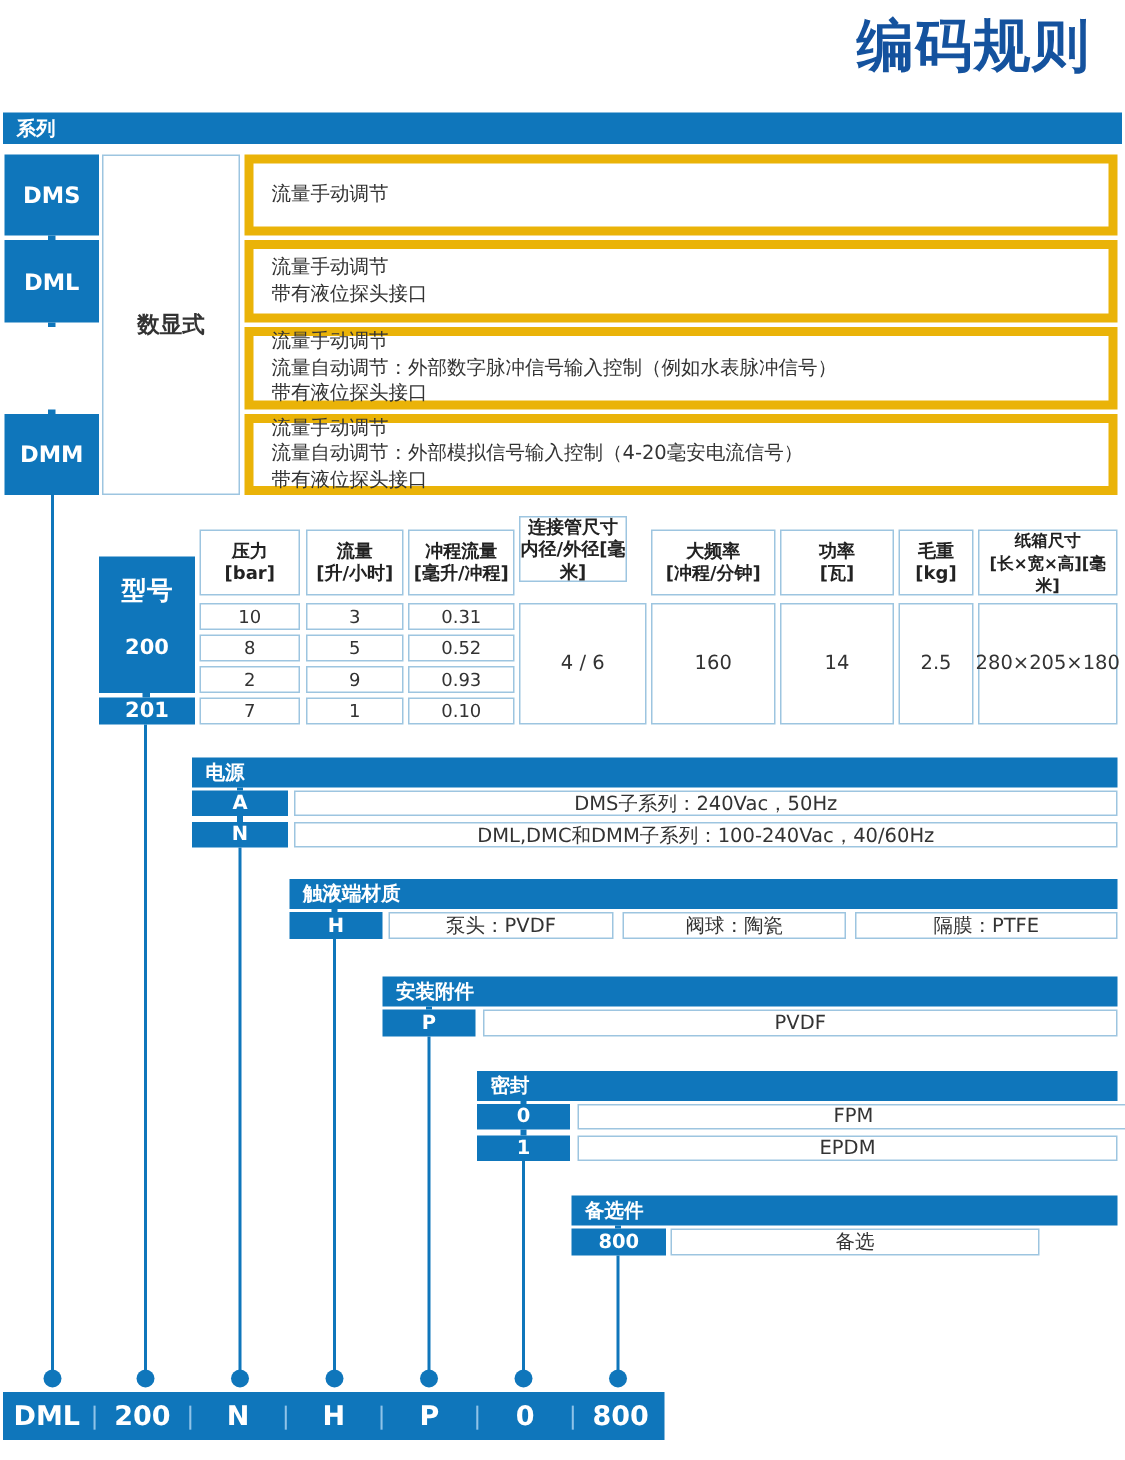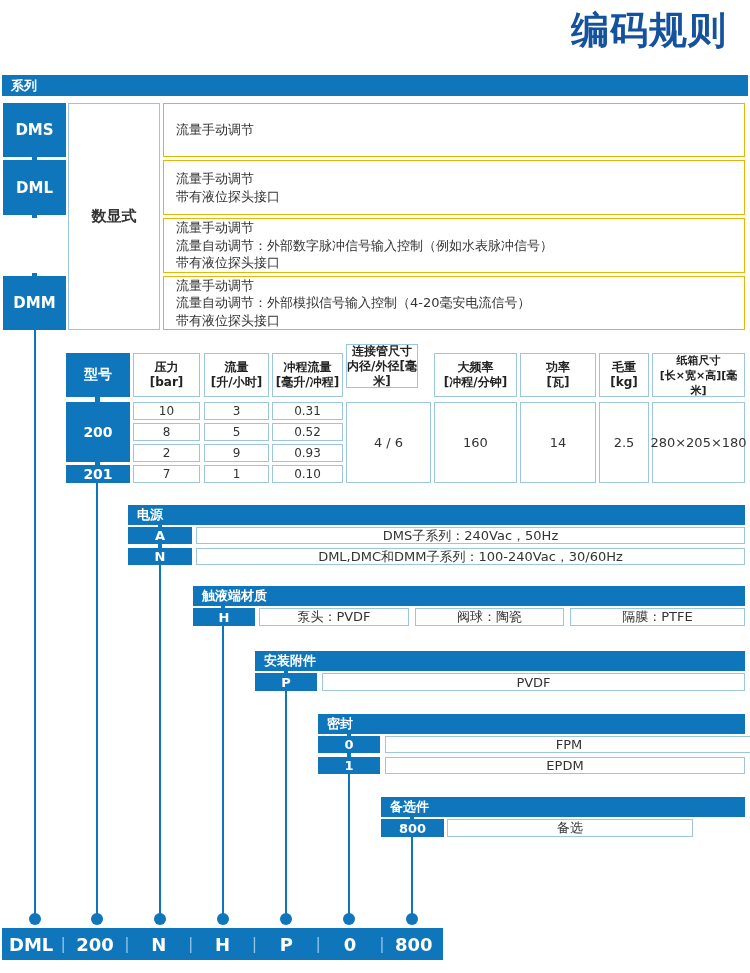--- a/index.html
+++ b/index.html
@@ -3,21 +3,21 @@
 <meta charset="utf-8">
 <style>
   html,body{margin:0;padding:0;background:#fff;}
   body{font-family:"DejaVu Sans","Liberation Sans",sans-serif;}
   #page{position:relative;width:750px;height:973px;background:#fff;overflow:hidden;}
   .abs{position:absolute;box-sizing:border-box;}
   .title{color:#14529e;font-size:38px;font-weight:bold;letter-spacing:1px;}
   .bluebar{background:#0f76bb;color:#fff;font-weight:bold;font-size:13px;display:flex;align-items:center;padding-left:9px;}
   .keybox{background:#0f76bb;color:#fff;font-weight:bold;display:flex;align-items:center;justify-content:center;font-size:14px;}
   .cell{border:1px solid #9dc5e0;color:#333;display:flex;align-items:center;justify-content:center;text-align:center;background:#fff;}
-  .descbox{border:1px solid #eab308;color:#333;display:flex;flex-direction:column;justify-content:center;padding-left:12px;font-size:13px;line-height:17.5px;background:#fff;}
+  .descbox{border:6px solid #eab308;color:#333;display:flex;flex-direction:column;justify-content:center;padding-left:12px;font-size:13px;line-height:17.5px;background:#fff;}
   .colhdr{border:1px solid #9dc5e0;color:#222;font-weight:bold;font-size:12px;line-height:15px;display:flex;flex-direction:column;align-items:center;justify-content:center;text-align:center;background:#fff;}
   .vline{background:#0f76bb;width:2px;}
   .stub{background:#0f76bb;width:5px;}
   .dot{width:12px;height:12px;border-radius:50%;background:#0f76bb;}
   .codebar{background:#0f76bb;display:flex;align-items:center;}
   .codeseg{flex:1 1 0;text-align:center;color:#fff;font-weight:bold;font-size:18px;}
   .codesep{flex:0 0 auto;color:#8fc3e8;font-size:16px;font-weight:normal;transform:translateY(-1px);}
   .small{font-size:12px;}
   .mid{font-size:13px;}
 </style>
@@ -51,21 +51,21 @@
     <span>流量手动调节</span>
     <span>流量自动调节：外部数字脉冲信号输入控制（例如水表脉冲信号）</span>
     <span>带有液位探头接口</span>
   </div>
   <div class="abs descbox" style="left:163px;top:276px;width:582px;height:54px;">
     <span>流量手动调节</span>
     <span>流量自动调节：外部模拟信号输入控制（4-20毫安电流信号）</span>
     <span>带有液位探头接口</span>
   </div>
 
-  <div class="abs keybox" style="left:66px;top:353px;width:64px;height:44px;font-size:14px;">型号</div>
+  <div class="abs keybox" style="left:66px;top:371px;width:64px;height:44px;font-size:17px;">型号</div>
 
   <div class="abs colhdr" style="left:133px;top:353px;width:67px;height:44px;">
     <span>压力</span>
     <span>[bar]</span>
   </div>
   <div class="abs colhdr" style="left:204px;top:353px;width:65px;height:44px;">
     <span>流量</span>
     <span>[升/小时]</span>
   </div>
   <div class="abs colhdr" style="left:272px;top:353px;width:71px;height:44px;">
@@ -119,21 +119,21 @@
   <div class="abs cell mid" style="left:520px;top:402px;width:76px;height:81px;">14</div>
   <div class="abs cell mid" style="left:599px;top:402px;width:50px;height:81px;">2.5</div>
   <div class="abs cell mid" style="left:652px;top:402px;width:93px;height:81px;">280×205×180</div>
 
   <div class="abs bluebar" style="left:128px;top:505px;width:617px;height:20px;">电源</div>
   <div class="abs stub" style="left:158px;top:525px;height:2px;width:4px;"></div>
   <div class="abs keybox" style="left:128px;top:527px;width:64px;height:17px;font-size:13px;">A</div>
   <div class="abs cell mid" style="left:196px;top:527px;width:549px;height:17px;">DMS子系列：240Vac，50Hz</div>
   <div class="abs stub" style="left:158px;top:544px;height:4px;width:4px;"></div>
   <div class="abs keybox" style="left:128px;top:548px;width:64px;height:17px;font-size:13px;">N</div>
-  <div class="abs cell mid" style="left:196px;top:548px;width:549px;height:17px;">DML,DMC和DMM子系列：100-240Vac，30/60Hz</div>
+  <div class="abs cell mid" style="left:196px;top:548px;width:549px;height:17px;">DML,DMC和DMM子系列：100-240Vac，40/60Hz</div>
 
   <div class="abs bluebar" style="left:193px;top:586px;width:552px;height:20px;">触液端材质</div>
   <div class="abs stub" style="left:221px;top:606px;height:2px;width:4px;"></div>
   <div class="abs keybox" style="left:193px;top:608px;width:62px;height:18px;font-size:13px;">H</div>
   <div class="abs cell mid" style="left:259px;top:608px;width:150px;height:18px;">泵头：PVDF</div>
   <div class="abs cell mid" style="left:415px;top:608px;width:149px;height:18px;">阀球：陶瓷</div>
   <div class="abs cell mid" style="left:570px;top:608px;width:175px;height:18px;">隔膜：PTFE</div>
 
   <div class="abs bluebar" style="left:255px;top:651px;width:490px;height:20px;">安装附件</div>
   <div class="abs stub" style="left:284px;top:671px;height:2px;width:4px;"></div>

